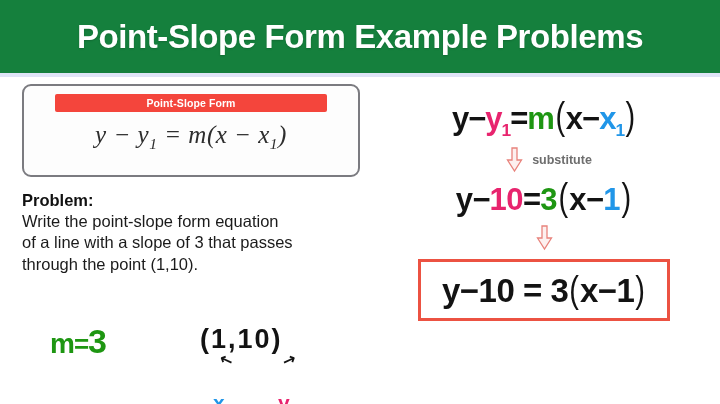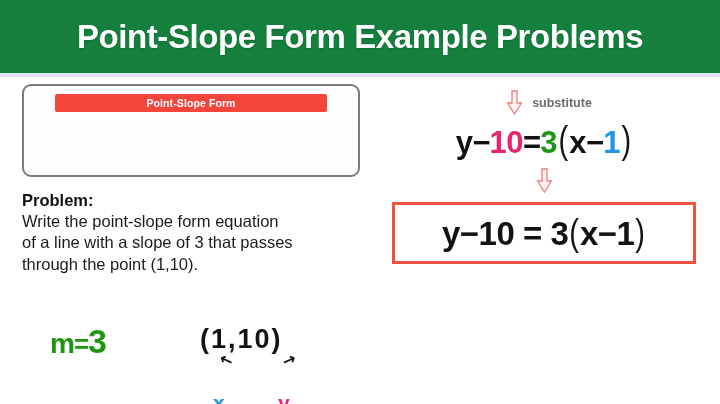--- a/index.html
+++ b/index.html
@@ -212,21 +212,21 @@
     font-size: 12.5px;
     color: #6e6e6e;
     font-weight: bold;
     margin-left: 9px;
   }
   #arrow-row-1 { padding-left: 10px; align-items: center; }
 
   
   #answer-box {
     margin: 6px auto 16px auto;
-    width: 304px;
+    width: 252px;
     height: 62px;
     border: 3px solid #ec5242;
     background: #ffffff;
     display: flex;
     align-items: center;
     justify-content: center;
   }
   #answer-equation {
     font-size: 33px;
     font-weight: bold;
@@ -247,20 +247,29 @@
 <div id="header-band">
   <div id="page-title">Point-Slope Form Example Problems</div>
 </div>
 <div id="header-underline"></div>
 
 <div id="left-col">
 
   <div id="formula-card">
     <div id="formula-banner">
       <span id="formula-banner-label">Point-Slope Form</span>
+    </div>
+    <div id="formula-equation">
+      <span>y</span>
+      <span>−</span>
+      <span>y</span><span class="sub">1</span>
+      <span>=</span>
+      <span>m</span><span>(</span><span>x</span>
+      <span>−</span>
+      <span>x</span><span class="sub">1</span><span>)</span>
     </div>
   </div>
 
   <div id="problem-block">
     <div id="problem-heading">Problem:</div>
     <div class="problem-line">Write the point-slope form equation</div>
     <div class="problem-line">of a line with a slope of 3 that passes</div>
     <div class="problem-line">through the point (1,10).</div>
   </div>
 
@@ -281,20 +290,23 @@
       <div id="point-labels">
         <span class="pt-label" id="label-x1"><span>x</span><span class="sub2">1</span></span>
         <span class="pt-label" id="label-y1"><span>y</span><span class="sub2">1</span></span>
       </div>
     </div>
   </div>
 </div>
 
 <div id="right-col">
 
+  <div class="eq-row" id="eq-general">
+    <span class="c-black">y</span><span class="c-black eqsym">−</span><span class="c-pink">y</span><span class="c-pink subn">1</span><span class="c-black eqsym">=</span><span class="c-green">m</span><span class="bigparen">(</span><span class="c-black">x</span><span class="c-black eqsym">−</span><span class="c-blue">x</span><span class="c-blue subn">1</span><span class="bigparen">)</span>
+  </div>
 
   <div class="step-arrow-row" id="arrow-row-1">
     <svg class="down-arrow-icon" width="17" height="26" viewBox="0 0 17 26">
       <polygon points="6,1 11,1 11,13 15.5,13 8.5,24 1.5,13 6,13" fill="#fdf0ef" stroke="#e8837c" stroke-width="1.3"></polygon>
     </svg>
     <span class="substitute-label">substitute</span>
   </div>
 
   <div class="eq-row" id="eq-substituted">
     <span class="c-black">y</span><span class="c-black eqsym">−</span><span class="c-pink">10</span><span class="c-black eqsym">=</span><span class="c-green">3</span><span class="bigparen">(</span><span class="c-black">x</span><span class="c-black eqsym">−</span><span class="c-blue">1</span><span class="bigparen">)</span>

